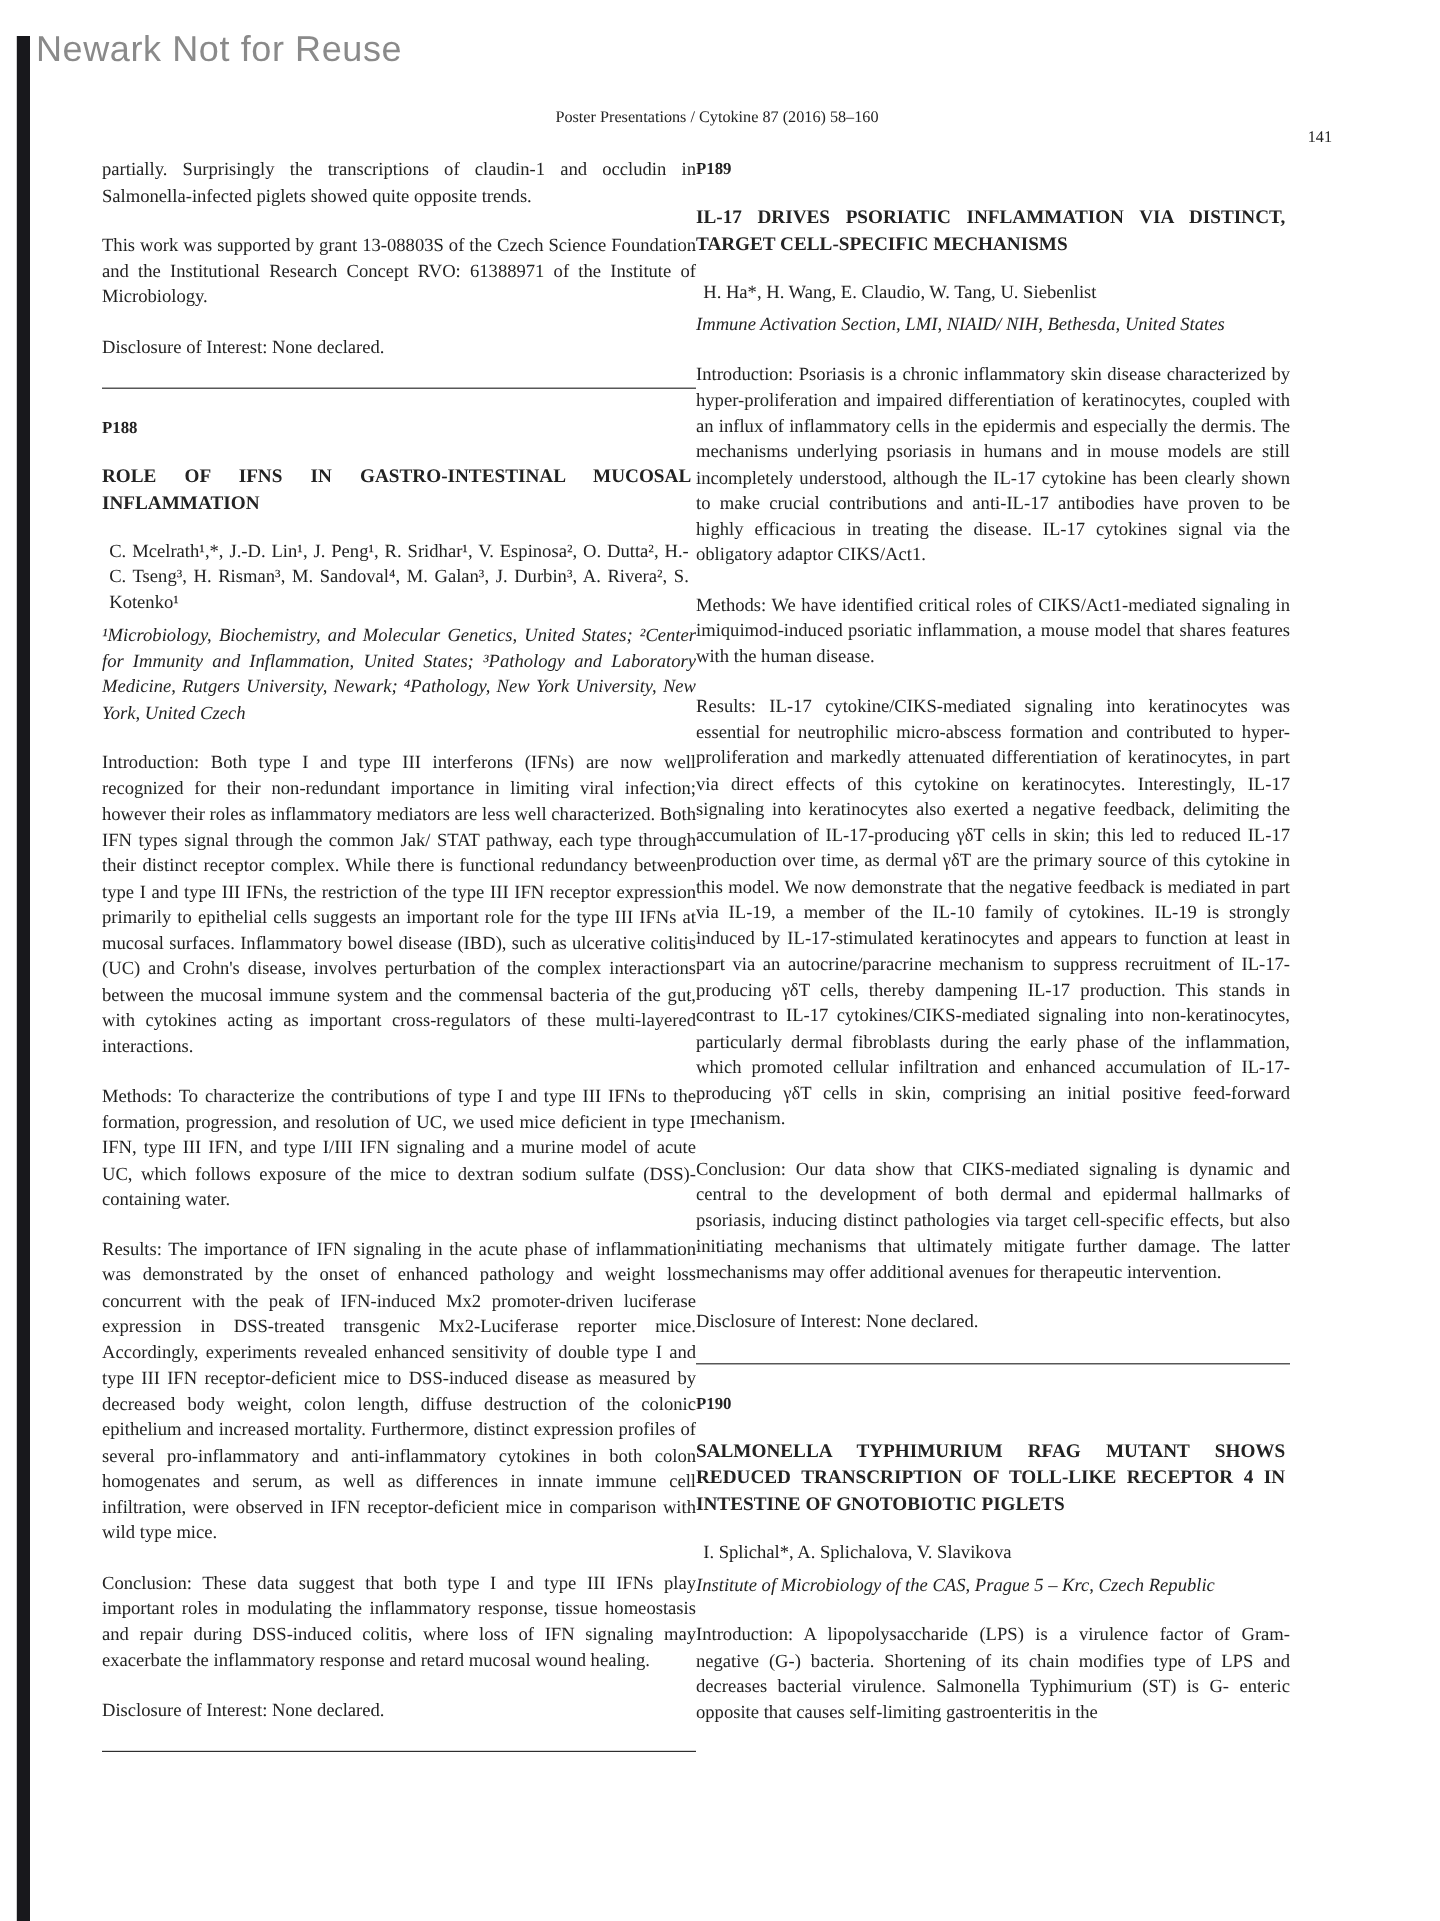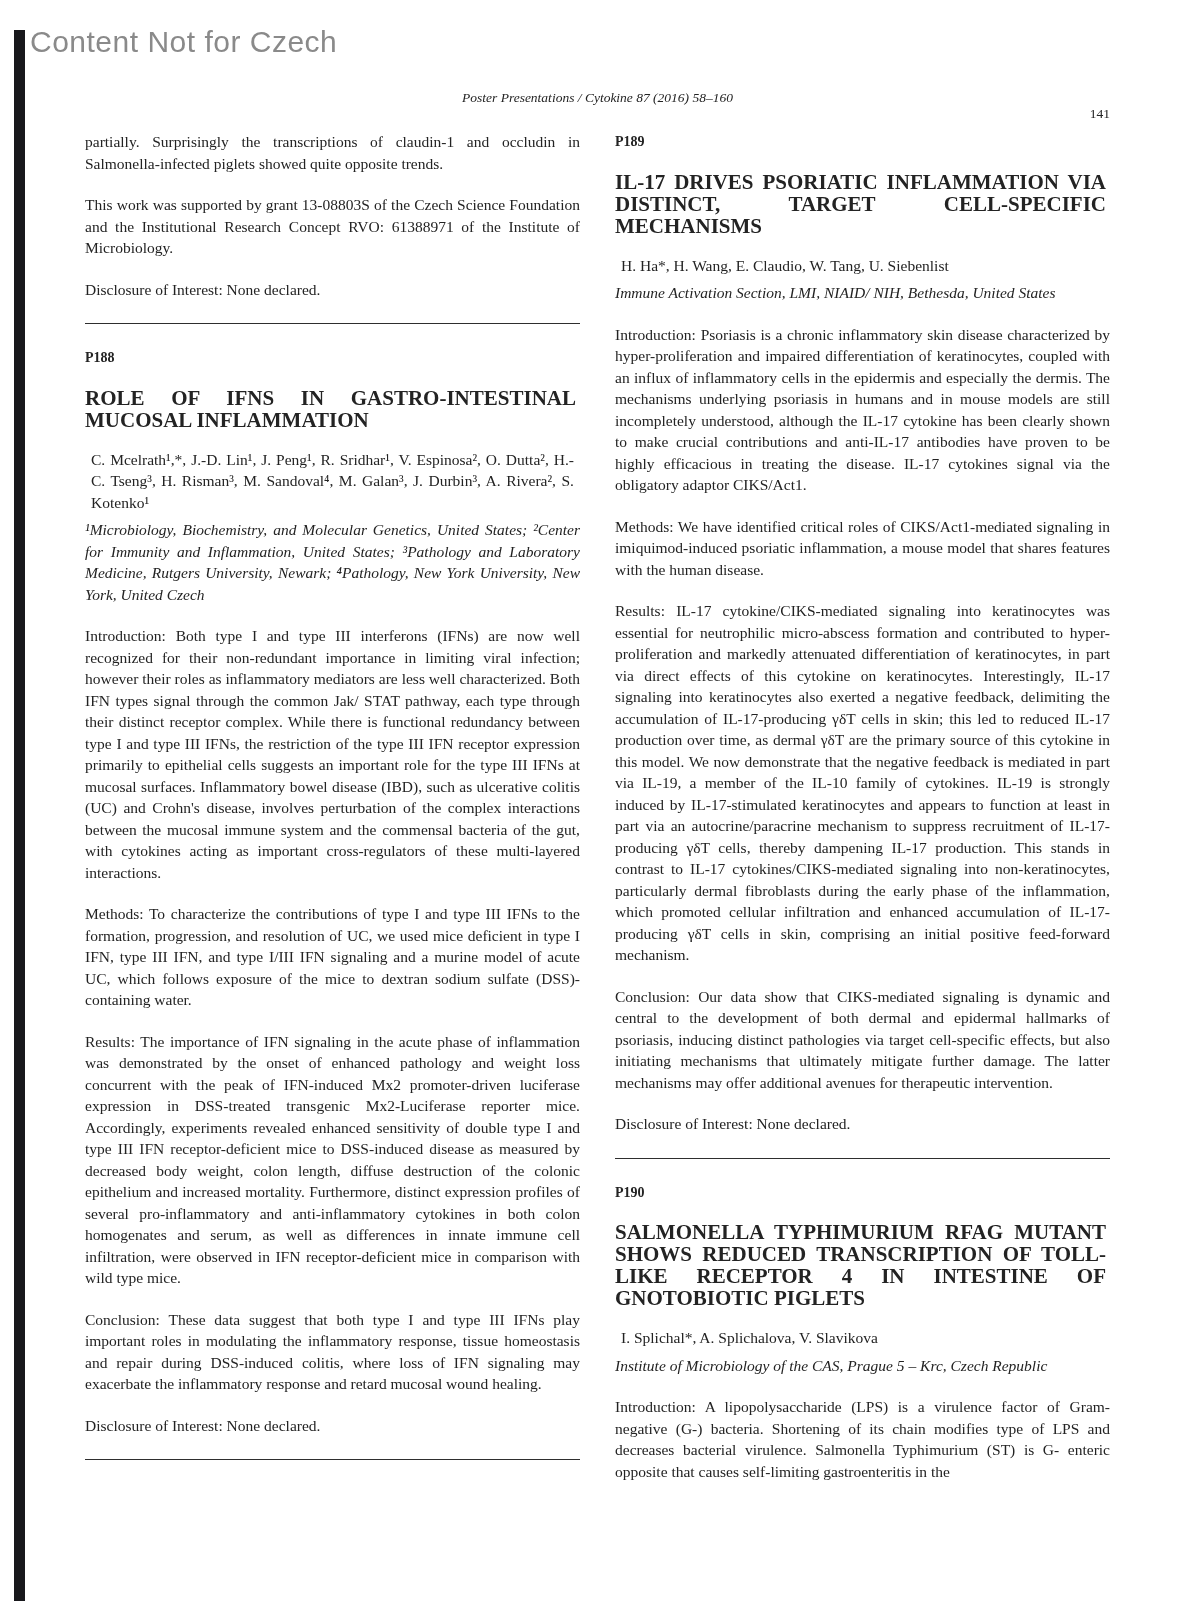--- a/index.html
+++ b/index.html
@@ -34,35 +34,33 @@
     position: absolute;
     top: 90px;
     left: 85px;
     width: 1025px;
     height: 18px;
     font-size: 13.5px;
   }
   .journal-line {
     display: block;
     text-align: center;
-    font-style: italic;
   }
   .folio {
     position: absolute;
     right: 0;
     top: 16px;
     font-style: normal;
   }
   .columns {
     position: absolute;
     top: 131px;
     left: 85px;
     width: 1025px;
     display: flex;
-    gap: 35px;
   }
   .col { width: 495px; }
   .para {
     margin: 0 0 20px 0;
     font-size: 15.5px;
     line-height: 21.5px;
     text-align: justify;
   }
   .para.tight { margin-bottom: 0; }
   .para b { font-weight: normal; }
@@ -72,21 +70,21 @@
     margin: 23px 0 23px 0;
   }
   .pnum {
     margin: 0 0 18px 0;
     font-size: 14px;
     line-height: 21.5px;
     font-weight: bold;
   }
   .abs-title {
     margin: 0 4px 18px 0;
-    font-size: 21px;
+    font-size: 16px;
     line-height: 22px;
     font-weight: bold;
     text-align: justify;
   }
   .authors {
     margin: 6px;
     font-size: 15.5px;
     line-height: 21.5px;
     text-align: justify;
   }
@@ -98,21 +96,21 @@
     text-align: justify;
   }
 </style>
 </head>
 <body>
 
 <div class="page">
 
   <div class="scan-bar"></div>
 
-  <div class="watermark">Content Not for Czech</div>
+  <div class="watermark">Newark Not for Reuse</div>
 
   <div class="running-head">
     <span class="journal-line">Poster Presentations / Cytokine 87 (2016) 58–160</span>
     <span class="folio">141</span>
   </div>
 
   <div class="columns">
 
     <div class="col">
       <p class="para">partially. Surprisingly the transcriptions of claudin-1 and occludin in Salmonella-infected piglets showed quite opposite trends.</p>

